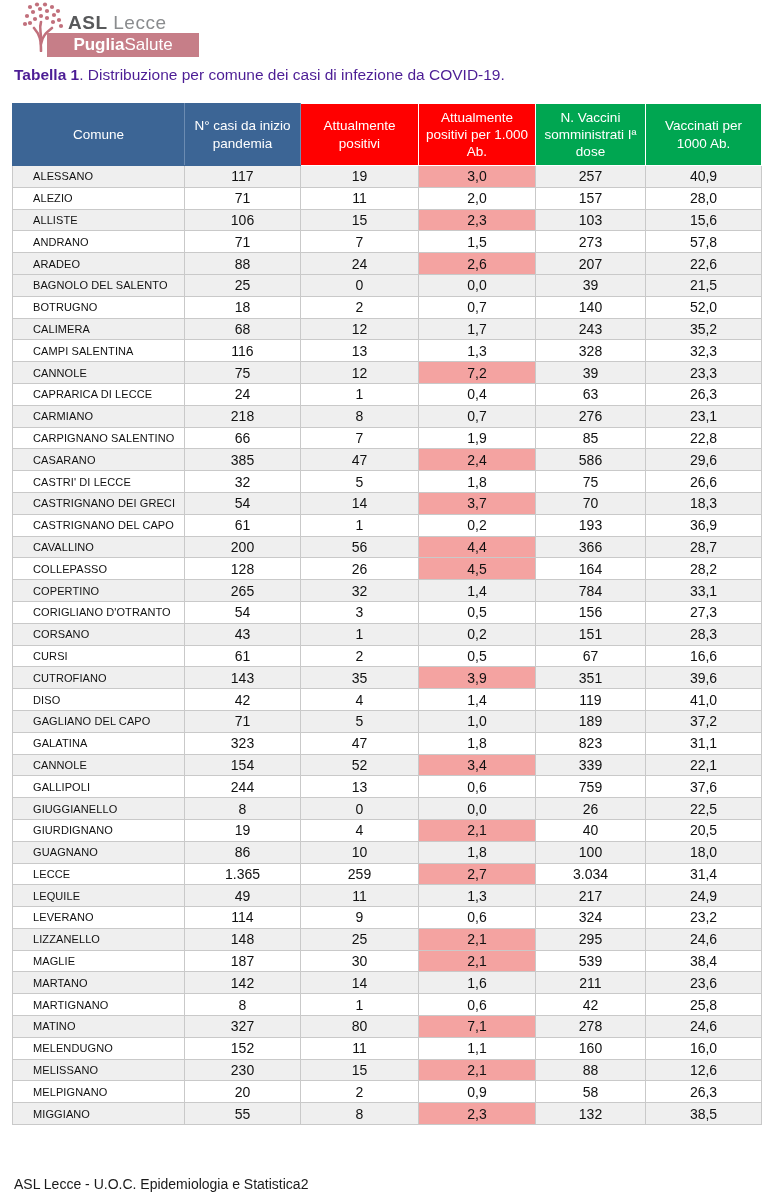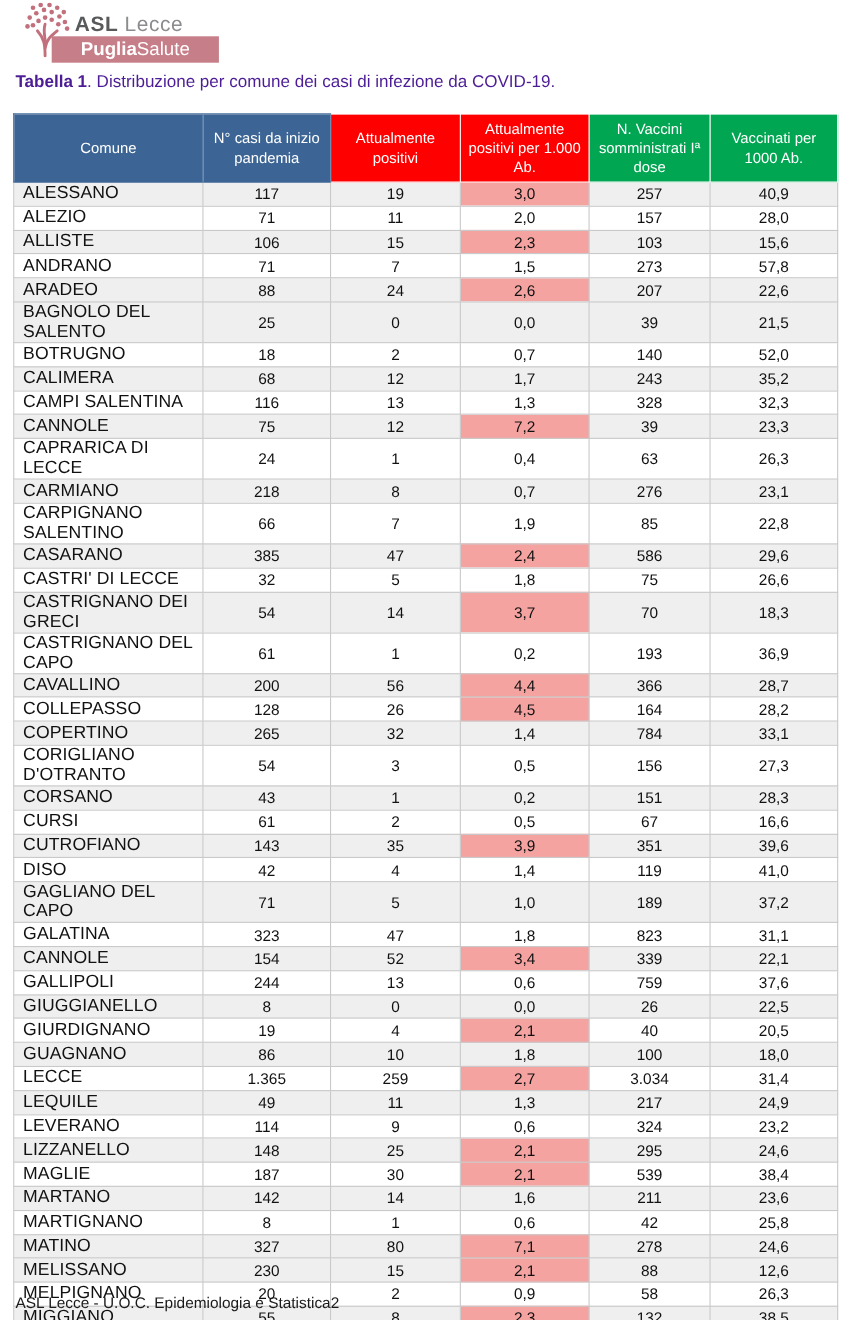--- a/index.html
+++ b/index.html
@@ -31,21 +31,21 @@
   col.c1{width:172px;} col.c2{width:116px;} col.c3{width:118px;}
   col.c4{width:117px;} col.c5{width:110px;} col.c6{width:116px;}
   th{height:62px;color:#fff;font-weight:normal;font-size:13.5px;line-height:1.28;
      text-align:center;vertical-align:middle;border:1px solid #FFFFFF;padding:1px 4px;}
   th.h-blue{background:var(--blue);border-color:var(--blue);border-right-color:#6C8CB2;}
   th.h-red{background:var(--red);border-color:#FFFFFF;}
   th.h-green{background:var(--green);border-color:#FFFFFF;}
   td{height:21.8px;border:1px solid var(--border);font-size:14px;text-align:center;
      padding:0 3px;vertical-align:middle;background:#FFFFFF;}
   tr.stripe td{background:var(--stripe);}
-  td.c-left{text-align:left;font-size:16px;padding-left:8px;letter-spacing:.1px;}
+  td.c-left{text-align:left;font-size:11px;padding-left:20px;letter-spacing:.1px;}
   td.hl{background:var(--pink) !important;}
 
   
   .footer{position:absolute;left:14px;right:14px;bottom:8px;display:flex;
           justify-content:flex-start;font-size:14px;color:#1a1a1a;}
 </style>
 </head>
 <body>
 
 <div class="page">
@@ -420,20 +420,28 @@
           <td>25,8</td>
         </tr>
         <tr class="stripe">
           <td class="c-left">MATINO</td>
           <td>327</td>
           <td>80</td>
           <td class="hl">7,1</td>
           <td>278</td>
           <td>24,6</td>
         </tr>
+        <tr>
+          <td class="c-left">MELENDUGNO</td>
+          <td>152</td>
+          <td>11</td>
+          <td>1,1</td>
+          <td>160</td>
+          <td>16,0</td>
+        </tr>
         <tr class="stripe">
           <td class="c-left">MELISSANO</td>
           <td>230</td>
           <td>15</td>
           <td class="hl">2,1</td>
           <td>88</td>
           <td>12,6</td>
         </tr>
         <tr>
           <td class="c-left">MELPIGNANO</td>

